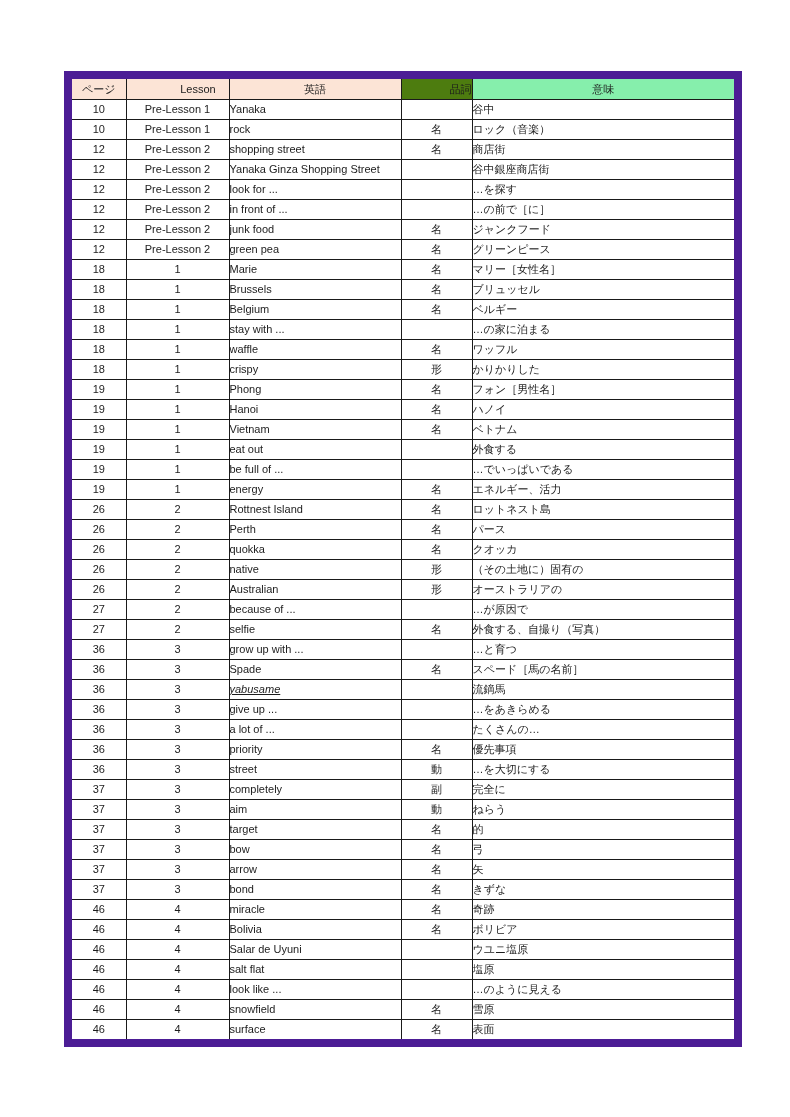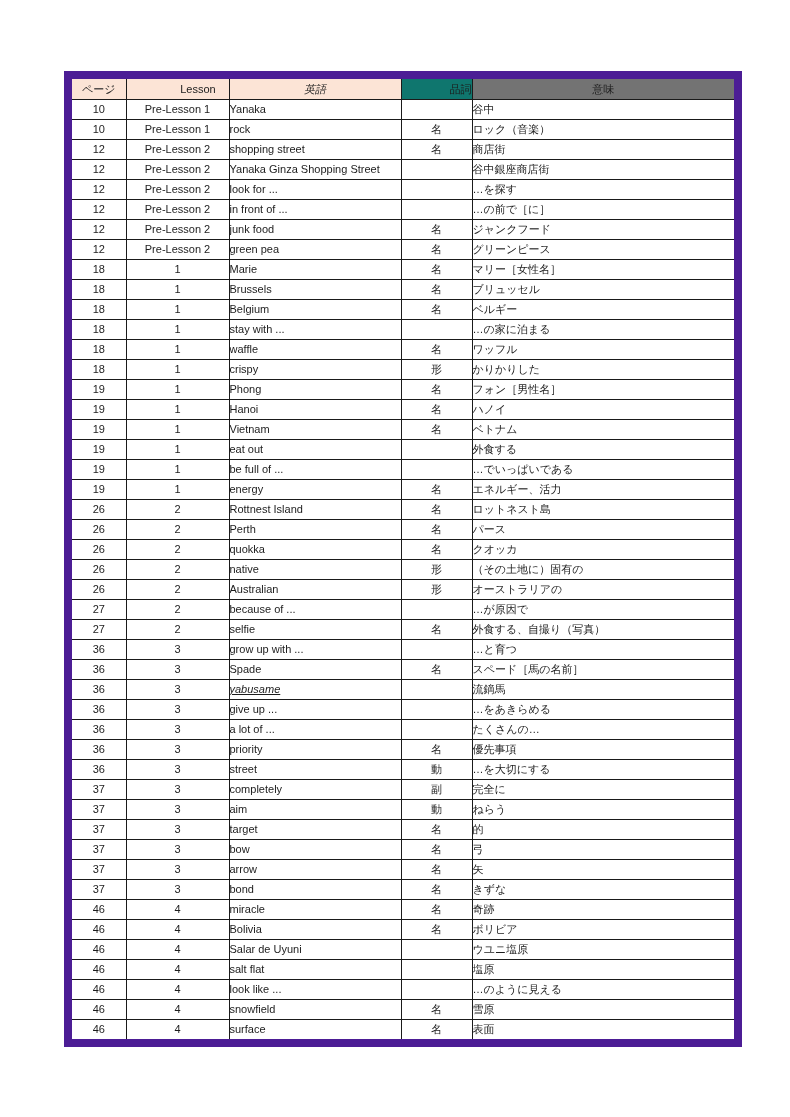--- a/index.html
+++ b/index.html
@@ -35,23 +35,23 @@
       <col style="width:58px">
       <col style="width:103px">
       <col style="width:172px">
       <col style="width:53px">
       <col style="width:266px">
     </colgroup>
     <thead>
       <tr>
         <th style="background: rgb(252, 228, 214);">ページ</th>
         <th style="background: rgb(252, 228, 214); padding-left: 41px;">Lesson</th>
-        <th style="background: rgb(252, 228, 214); font-style: italic;">英語</th>
-        <th style="background: #0f766e; padding-left: 48px;">品詞</th>
-        <th style="background: #737373; margin-top: 9px;">意味</th>
+        <th style="background: rgb(252, 228, 214);">英語</th>
+        <th style="background: #4d7c0f; padding-left: 48px;">品詞</th>
+        <th style="background: #86efac; margin-top: 9px;">意味</th>
       </tr>
     </thead>
     <tbody>
         <tr>
           <td class="c">10</td>
           <td class="c">Pre-Lesson 1</td>
           <td class="l">Yanaka</td>
           <td class="c"></td>
           <td class="l">谷中</td>
         </tr>

